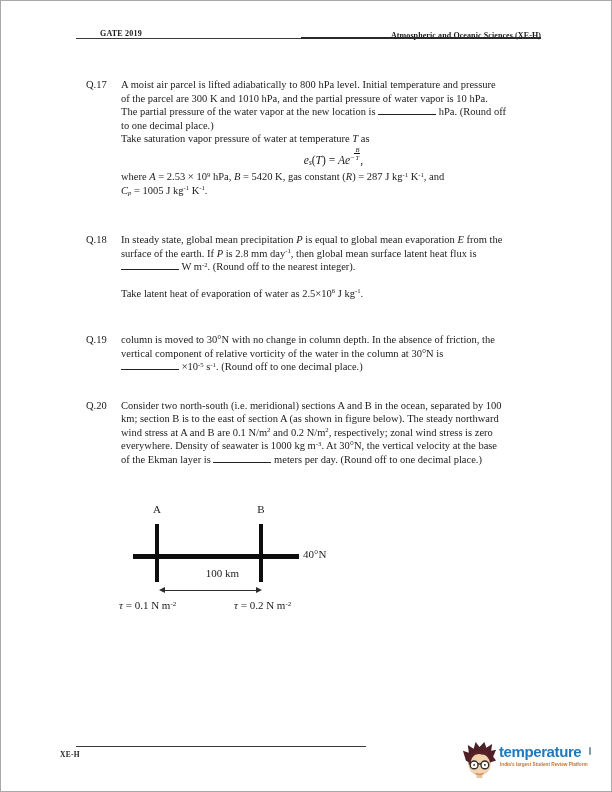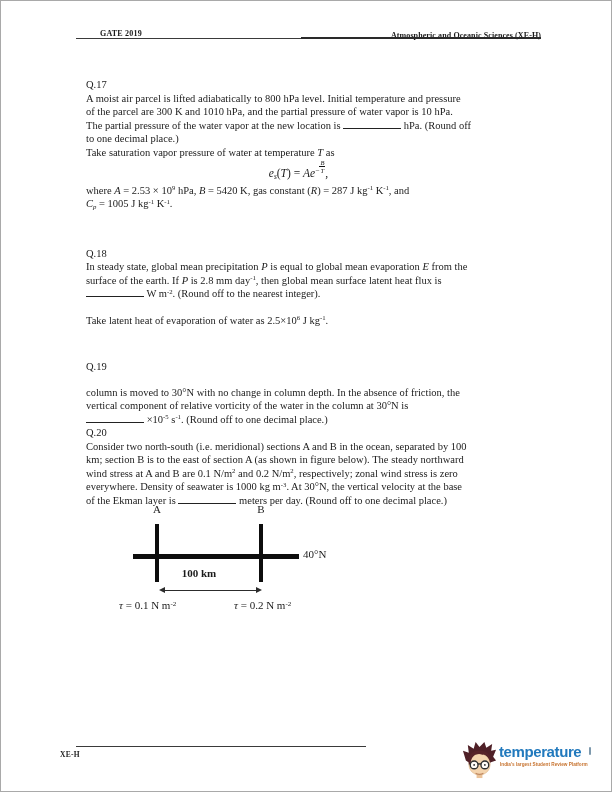--- a/index.html
+++ b/index.html
@@ -13,24 +13,24 @@
     color:#1b1b1b;
     overflow:hidden;
   }
   
   .hdr-left{position:absolute;top:28px;left:75px;font-size:8px;font-weight:bold;letter-spacing:.2px;padding-left:24px;}
   .hdr-right{position:absolute;top:30px;right:70px;font-size:8px;font-weight:bold;letter-spacing:.1px;}
   .hdr-rule{position:absolute;top:37px;left:75px;width:465px;height:1px;background:#3a3a3a;}
   .hdr-rule-thick{position:absolute;top:36px;left:300px;width:240px;height:2px;background:#2a2a2a;}
   
   .content{position:absolute;top:77px;left:85px;width:460px;}
-  .question{display:flex;flex-direction:column;}
+  .question{display:flex;}
   .q17{margin-bottom:36px;}
   .q18{margin-bottom:33px;}
-  .q19{gap:12px;}
+  .q19{margin-bottom:25px;}
   .qnum{width:35px;flex-shrink:0;font-size:10.5px;line-height:13.5px;}
   .qbody{width:425px;font-size:10.5px;line-height:13.5px;}
   .qline{white-space:nowrap;}
   .qline.center{text-align:center;line-height:21px;font-size:11.5px;}
   .st-i{font-style:italic;}
   .st-sup{font-size:0.64em;position:relative;top:-0.48em;line-height:0;}
   .st-sub{font-size:0.64em;position:relative;top:0.25em;line-height:0;}
   .blank{display:inline-block;height:9px;border-bottom:1px solid #222;vertical-align:baseline;}
   .frac{display:inline-block;text-align:center;font-size:6.5px;line-height:1.1;vertical-align:0.55em;position:relative;top:0;}
   .frac .fden{display:block;border-top:0.8px solid #111;padding:0 1px;}
@@ -38,21 +38,21 @@
   
   .figure{position:absolute;top:502px;left:130px;width:240px;height:130px;font-size:11px;}
   .fig-label{position:absolute;top:0;width:20px;text-align:center;}
   .fig-label.a{left:16px;}
   .fig-label.b{left:120px;}
   .vline{position:absolute;top:21px;width:4px;height:58px;background:#0d0d0d;}
   .vline.a{left:24px;}
   .vline.b{left:128px;}
   .hline{position:absolute;top:51px;left:2px;width:166px;height:5px;background:#0d0d0d;}
   .lat{position:absolute;top:45px;left:172px;white-space:nowrap;}
-  .dist{position:absolute;top:64px;left:28px;width:80px;text-align:center;font-weight:bold;}
+  .dist{position:absolute;top:64px;left:28px;width:80px;text-align:right;}
   .arrow{position:absolute;top:84px;left:28px;width:103px;height:8px;}
   .arrow .line{position:absolute;top:3px;left:3px;right:3px;height:1.2px;background:#2c2c2c;}
   .arrow .ah{position:absolute;width:0;height:0;border-top:3.5px solid transparent;border-bottom:3.5px solid transparent;top:0;}
   .arrow .ah.l{left:0;border-right:6px solid #2c2c2c;}
   .arrow .ah.r{right:0;border-left:6px solid #2c2c2c;}
   .tau{position:absolute;top:96px;white-space:nowrap;}
   .tau.a{left:-12px;}
   .tau.b{left:103px;}
   
   .ftr-rule{position:absolute;top:745px;left:75px;width:290px;height:1px;background:#3a3a3a;}

